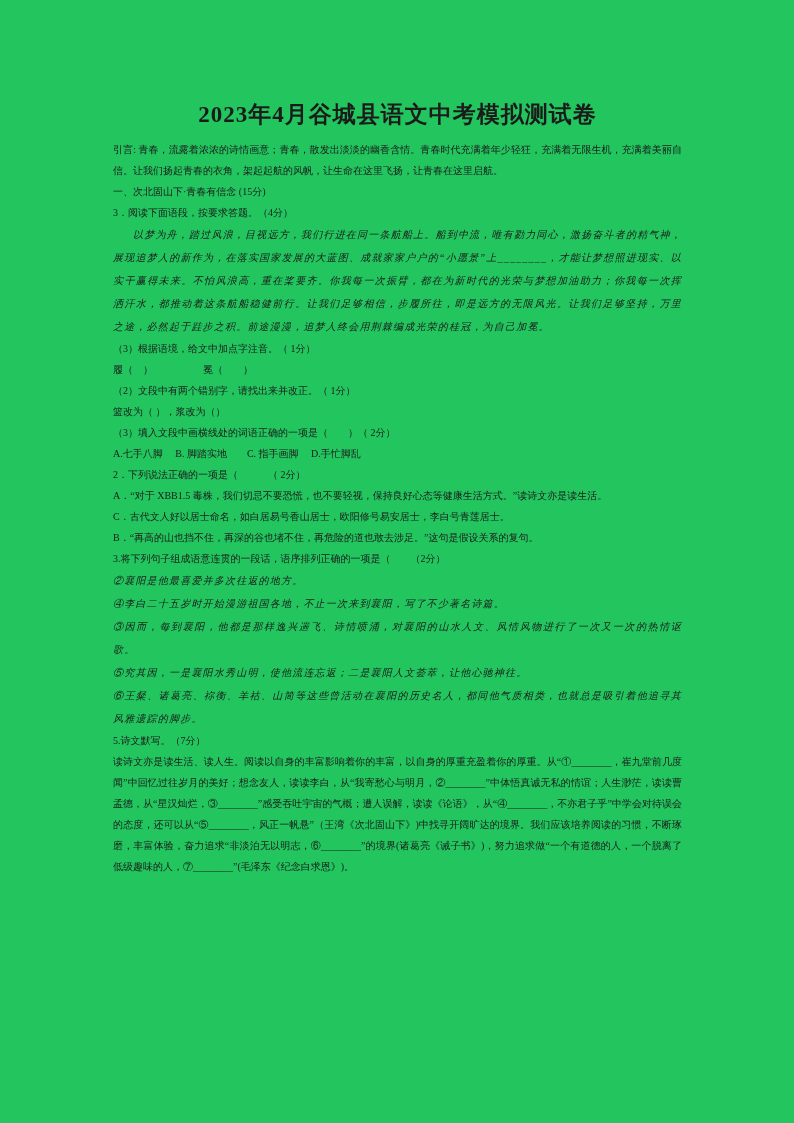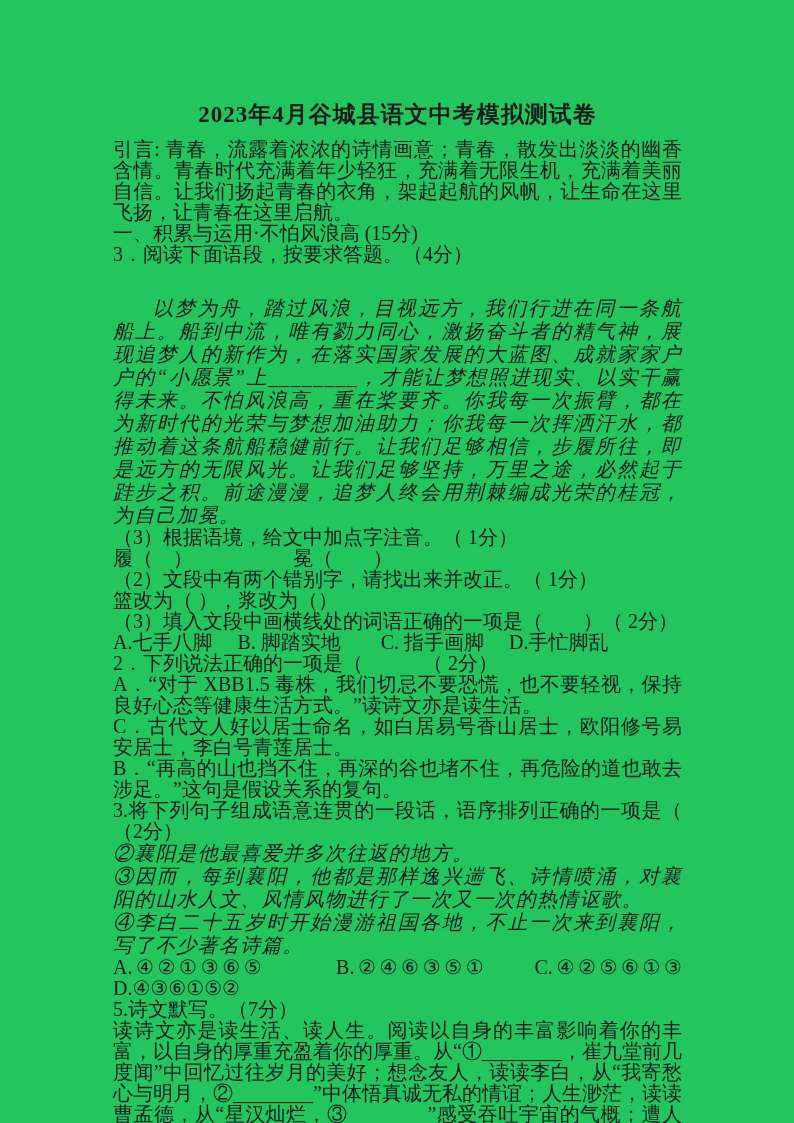--- a/index.html
+++ b/index.html
@@ -27,64 +27,64 @@
   .title {
     font-size: 23px;
     font-weight: bold;
     text-align: center;
     letter-spacing: 1px;
     line-height: 30px;
     margin: 0 0 9px 0;
   }
   p {
     margin: 0;
-    font-size: 20px;
+    font-size: 10px;
     line-height: 21px;
     text-align: justify;
   }
   p.kai {
     font-style: italic;
     line-height: 23px;
     letter-spacing: 1.2px;
   }
   p.passage {
     text-indent: 2em;
-    margin-top: 32px;
   }
 </style>
 </head>
 <body>
 
 <div class="page">
   <div class="content">
 
     <h1 class="title">2023年4月谷城县语文中考模拟测试卷</h1>
 
     <p>引言: 青春，流露着浓浓的诗情画意；青春，散发出淡淡的幽香含情。青春时代充满着年少轻狂，充满着无限生机，充满着美丽自信。让我们扬起青春的衣角，架起起航的风帆，让生命在这里飞扬，让青春在这里启航。</p>
 
-    <p>一、积累与运用·不怕风浪高 (15分)</p>
+    <p>一、次北固山下·青春有信念 (15分)</p>
 
     <p>3．阅读下面语段，按要求答题。（4分）</p>
     <p class="kai passage">以梦为舟，踏过风浪，目视远方，我们行进在同一条航船上。船到中流，唯有勠力同心，激扬奋斗者的精气神，展现追梦人的新作为，在落实国家发展的大蓝图、成就家家户户的“小愿景”上________，才能让梦想照进现实、以实干赢得未来。不怕风浪高，重在桨要齐。你我每一次振臂，都在为新时代的光荣与梦想加油助力；你我每一次挥洒汗水，都推动着这条航船稳健前行。让我们足够相信，步履所往，即是远方的无限风光。让我们足够坚持，万里之途，必然起于跬步之积。前途漫漫，追梦人终会用荆棘编成光荣的桂冠，为自己加冕。</p>
 
     <p>（3）根据语境，给文中加点字注音。（ 1分）</p>
     <p>履（　）　　　　　冕（　　）</p>
     <p>（2）文段中有两个错别字，请找出来并改正。（ 1分）</p>
     <p>篮改为（ ），浆改为（）</p>
     <p>（3）填入文段中画横线处的词语正确的一项是（　　）（ 2分）</p>
     <p>A.七手八脚　 B. 脚踏实地　　C. 指手画脚　 D.手忙脚乱</p>
 
     <p>2．下列说法正确的一项是（　　　（ 2分）</p>
     <p>A．“对于 XBB1.5 毒株，我们切忌不要恐慌，也不要轻视，保持良好心态等健康生活方式。”读诗文亦是读生活。</p>
     <p>C．古代文人好以居士命名，如白居易号香山居士，欧阳修号易安居士，李白号青莲居士。</p>
     <p>B．“再高的山也挡不住，再深的谷也堵不住，再危险的道也敢去涉足。”这句是假设关系的复句。</p>
 
     <p>3.将下列句子组成语意连贯的一段话，语序排列正确的一项是（　　（2分）</p>
     <p class="kai">②襄阳是他最喜爱并多次往返的地方。</p>
+    <p class="kai">④李白二十五岁时开始漫游祖国各地，不止一次来到襄阳，写了不少著名诗篇。</p>
     <p class="kai">③因而，每到襄阳，他都是那样逸兴遄飞、诗情喷涌，对襄阳的山水人文、风情风物进行了一次又一次的热情讴歌。</p>
-    <p class="kai">④李白二十五岁时开始漫游祖国各地，不止一次来到襄阳，写了不少著名诗篇。</p>
-    <p>A.④②①③⑥⑤　　　B.②④⑥③⑤①　　C.④②⑤⑥①③　　D.④③⑥①⑤②</p>
+    <p class="kai">⑤究其因，一是襄阳水秀山明，使他流连忘返；二是襄阳人文荟萃，让他心驰神往。</p>
+    <p class="kai">⑥王粲、诸葛亮、祢衡、羊祜、山简等这些曾活动在襄阳的历史名人，都同他气质相类，也就总是吸引着他追寻其风雅遗踪的脚步。</p>
 
     <p>5.诗文默写。（7分）</p>
     <p>读诗文亦是读生活、读人生。阅读以自身的丰富影响着你的丰富，以自身的厚重充盈着你的厚重。从“①________，崔九堂前几度闻”中回忆过往岁月的美好；想念友人，读读李白，从“我寄愁心与明月，②________”中体悟真诚无私的情谊；人生渺茫，读读曹孟德，从“星汉灿烂，③________”感受吞吐宇宙的气概；遭人误解，读读《论语》，从“④________，不亦君子乎”中学会对待误会的态度，还可以从“⑤________，风正一帆悬”（王湾《次北固山下》)中找寻开阔旷达的境界。我们应该培养阅读的习惯，不断琢磨，丰富体验，奋力追求“非淡泊无以明志，⑥________”的境界(诸葛亮《诫子书》)，努力追求做“一个有道德的人，一个脱离了低级趣味的人，⑦________”(毛泽东《纪念白求恩》)。</p>
 
   </div>
 </div>
 
 </body></html>

